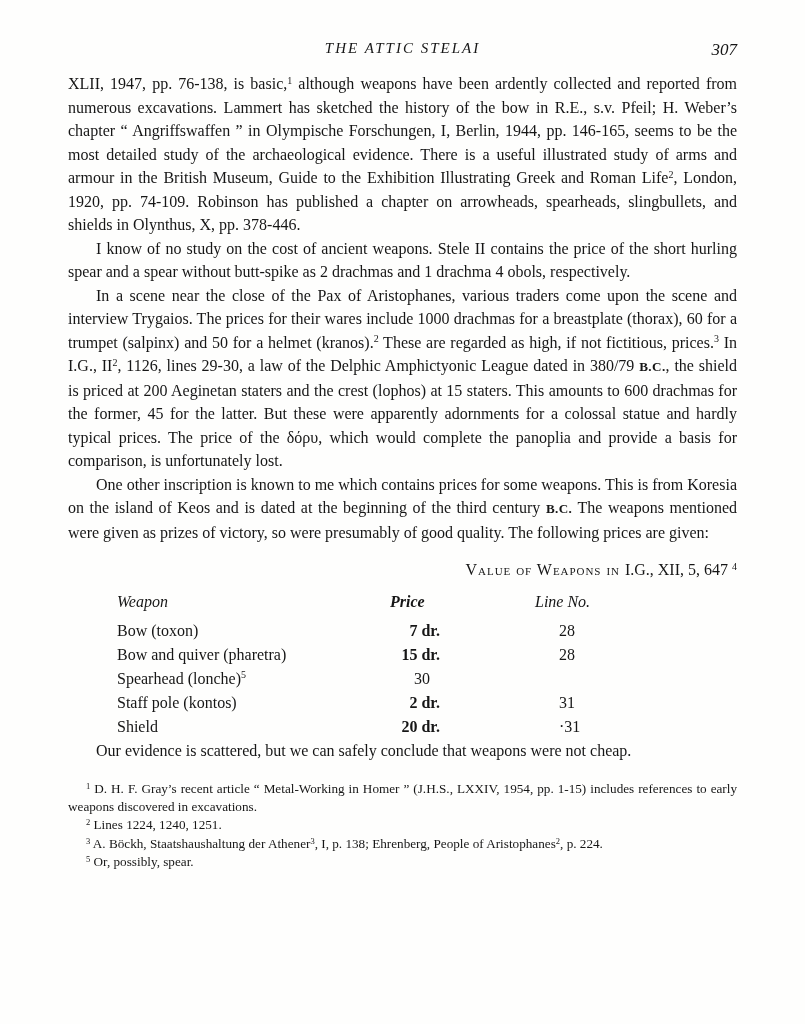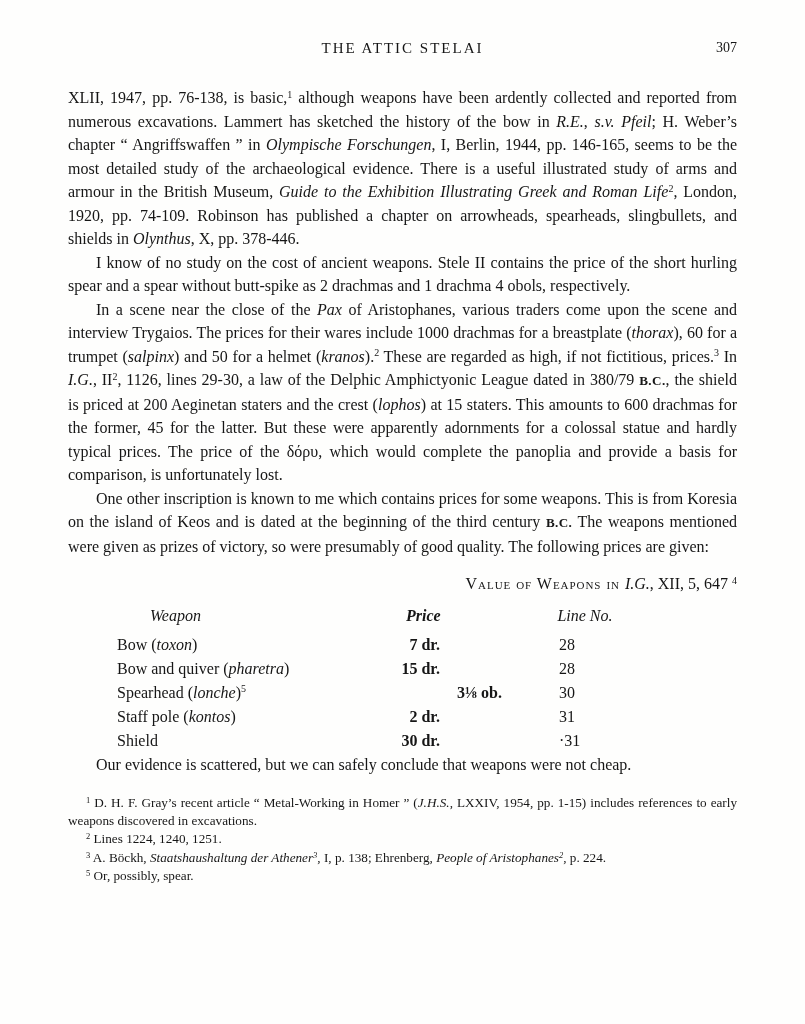--- a/index.html
+++ b/index.html
@@ -12,39 +12,40 @@
     font-family: "Liberation Serif", serif;
     padding: 40px 68px 0 68px;
     box-sizing: border-box;
     overflow: hidden;
   }
   .pagehead {
     position: relative;
     text-align: center;
     font-size: 15px;
     letter-spacing: 2px;
-    margin-bottom: 26px;
+    margin-bottom: 12px;
     height: 20px;
+    font-style: italic;
   }
   .pagenum {
     position: absolute;
     right: 0;
     top: 0;
     letter-spacing: 0;
-    font-size: 14px;
+    font-size: 17px;
   }
   .body-text {
     font-size: 16px;
     line-height: 23.5px;
     text-align: justify;
   }
   p.para { margin: 0; text-indent: 28px; }
   p.para.noindent { text-indent: 0; }
   p.para.closing { }
-  .i { font-style: italic; }
+  .i { }
   .sc { font-size: 0.82em; letter-spacing: 0.03em; font-weight: bold; }
   .scv { font-variant: small-caps; letter-spacing: 0.06em; }
   sup {
     font-size: 10px;
     line-height: 0;
     vertical-align: baseline;
     position: relative;
     top: -5.5px;
   }
   .t-title {
@@ -53,21 +54,21 @@
     text-indent: 0;
   }
   .weapons-table {
     margin-left: 49px;
     width: 540px;
     line-height: 24px;
     text-align: left;
   }
   .trow { display: flex; }
   .trow.thead { margin-bottom: 5px; }
-  .trow.thead > div { font-style: italic; margin-left: 33px; }
+  .trow.thead > div { font-style: italic; }
   .c-weapon { width: 273px; }
   .c-price { width: 145px; font-weight: bold; }
   .c-line { width: 122px; padding-left: 24px; box-sizing: border-box; }
   .trow.thead .c-line { padding-left: 0; }
   .pv { display: inline-block; width: 50px; text-align: right; }
   .pv.ob { width: 112px; }
   .footnotes {
     margin-top: 18px;
     font-size: 13.2px;
     line-height: 18.2px;
@@ -109,33 +110,32 @@
       </div>
 
       <div class="trow">
         <div class="c-weapon"><span>Bow and quiver (</span><span class="i">pharetra</span><span>)</span></div>
         <div class="c-price"><span class="pv">15 dr.</span></div>
         <div class="c-line">28</div>
       </div>
 
       <div class="trow">
         <div class="c-weapon"><span>Spearhead (</span><span class="i">lonche</span><span>)</span><sup>5</sup></div>
-        <div class="c-price"><span class="pv ob">3⅛ ob.</span></div>
         <div class="c-line">30</div>
       </div>
 
       <div class="trow">
         <div class="c-weapon"><span>Staff pole (</span><span class="i">kontos</span><span>)</span></div>
         <div class="c-price"><span class="pv">2 dr.</span></div>
         <div class="c-line">31</div>
       </div>
 
       <div class="trow">
         <div class="c-weapon"><span>Shield</span></div>
-        <div class="c-price"><span class="pv">30 dr.</span></div>
+        <div class="c-price"><span class="pv">20 dr.</span></div>
         <div class="c-line">·31</div>
       </div>
     </div>
 
     <p class="para closing"><span>Our evidence is scattered, but we can safely conclude that weapons were not cheap.</span></p>
   </div>
 
   <div class="footnotes">
     <p class="fn"><sup>1</sup><span> D. H. F. Gray’s recent article “ Metal-Working in Homer ” (</span><span class="i">J.H.S.</span><span>, LXXIV, 1954, pp. 1-15) includes references to early weapons discovered in excavations.</span></p>
     <p class="fn"><sup>2</sup><span> Lines 1224, 1240, 1251.</span></p>

